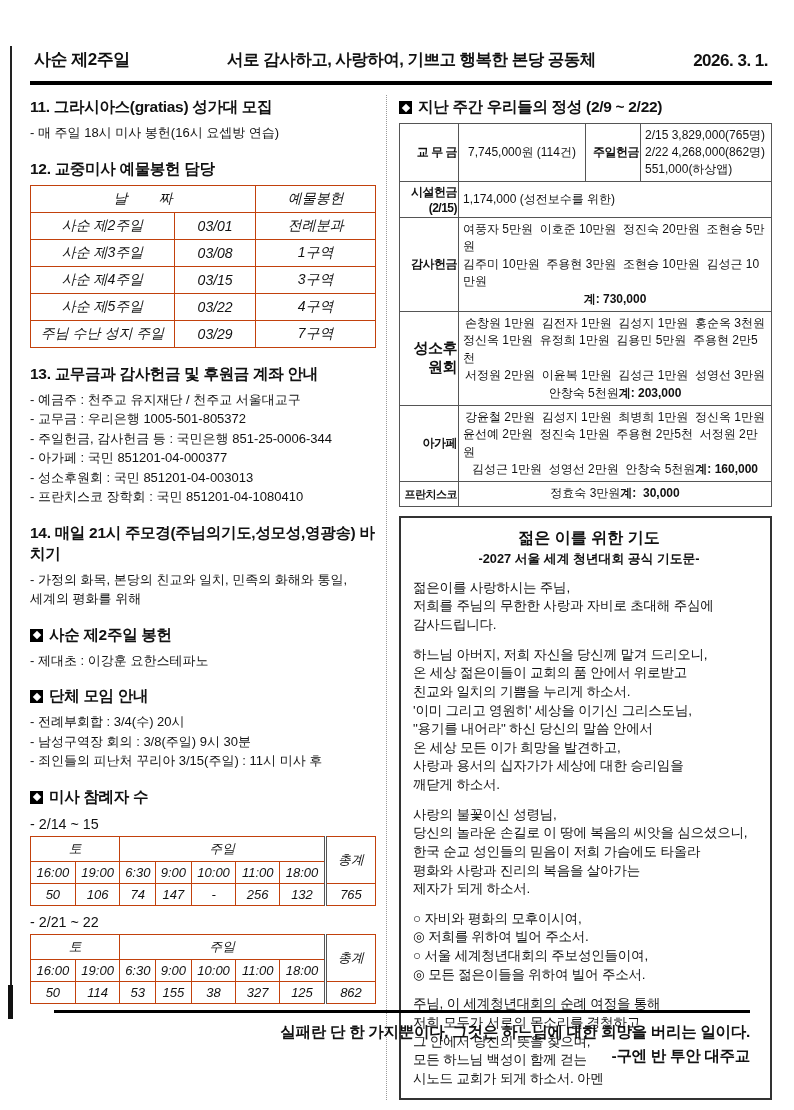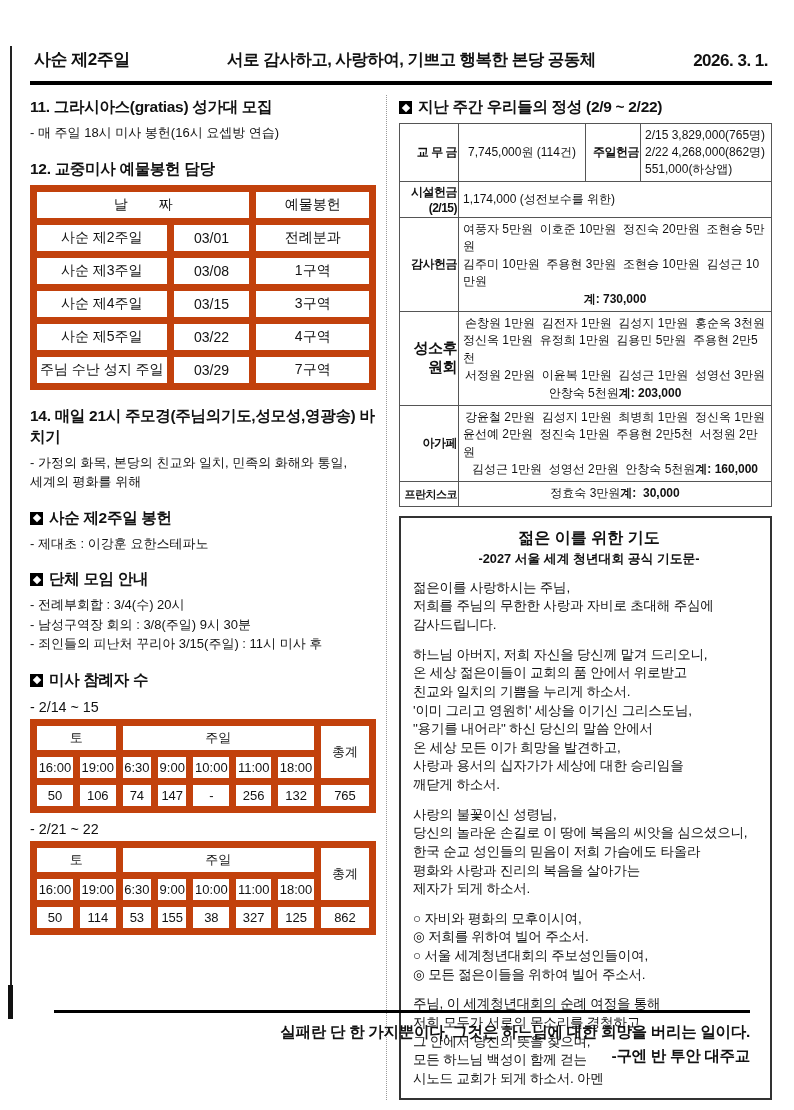--- a/index.html
+++ b/index.html
@@ -27,21 +27,21 @@
   .sec{margin-top:16px;}
   .sec:first-child{margin-top:2px;}
   .sec-title{font-weight:bold;font-size:15.5px;margin:0 0 5px 0;letter-spacing:-0.3px;display:flex;align-items:center;gap:6px;}
   .sec-body{font-size:13px;line-height:1.5;white-space:pre-line;margin:0;}
 
   .bullet{display:inline-block;width:13px;height:13px;background:#000;position:relative;flex:0 0 13px;}
   .bullet::after{content:"";position:absolute;left:3.5px;top:3.5px;width:6px;height:6px;background:#fff;transform:rotate(45deg);}
 
   table{border-collapse:collapse;}
   .tbl{width:100%;margin-top:4px;}
-  .tbl th,.tbl td{border:7px solid #c2410c;text-align:center;font-weight:normal;padding:4px 2px;font-size:14px;}
+  .tbl th,.tbl td{border:1px solid #c2410c;text-align:center;font-weight:normal;padding:4px 2px;font-size:14px;font-style:italic;}
   .tbl th{white-space:pre;}
 
   
   .att-label{font-size:14.3px;margin:8px 0 3px 0;}
   .att th,.att td{font-size:13px;padding:3px 1px;}
   .att .total-col{border-left:3px double #555;width:46px;}
 
   
   .stats{width:100%;margin-top:5px;}
   .stats td{border:1px solid #555;font-size:12px;padding:3px 4px;vertical-align:middle;}
@@ -115,20 +115,29 @@
           </tr>
           <tr>
             <td>주님 수난 성지 주일</td>
             <td>03/29</td>
             <td>7구역</td>
           </tr>
         </tbody>
           </table>
       </div>
 
+      <div class="sec">
+        <div class="sec-title">13. 교무금과 감사헌금 및 후원금 계좌 안내</div>
+        <div class="sec-body">- 예금주 : 천주교 유지재단 / 천주교 서울대교구
+- 교무금 : 우리은행 1005-501-805372
+- 주일헌금, 감사헌금 등 : 국민은행 851-25-0006-344
+- 아가페 : 국민 851201-04-000377
+- 성소후원회 : 국민 851201-04-003013
+- 프란치스코 장학회 : 국민 851201-04-1080410</div>
+      </div>
 
       <div class="sec">
         <div class="sec-title">14. 매일 21시 주모경(주님의기도,성모성,영광송) 바치기</div>
         <div class="sec-body">- 가정의 화목, 본당의 친교와 일치, 민족의 화해와 통일,
   세계의 평화를 위해</div>
       </div>
 
       <div class="sec">
         <div class="sec-title">
           <span class="bullet"></span>

